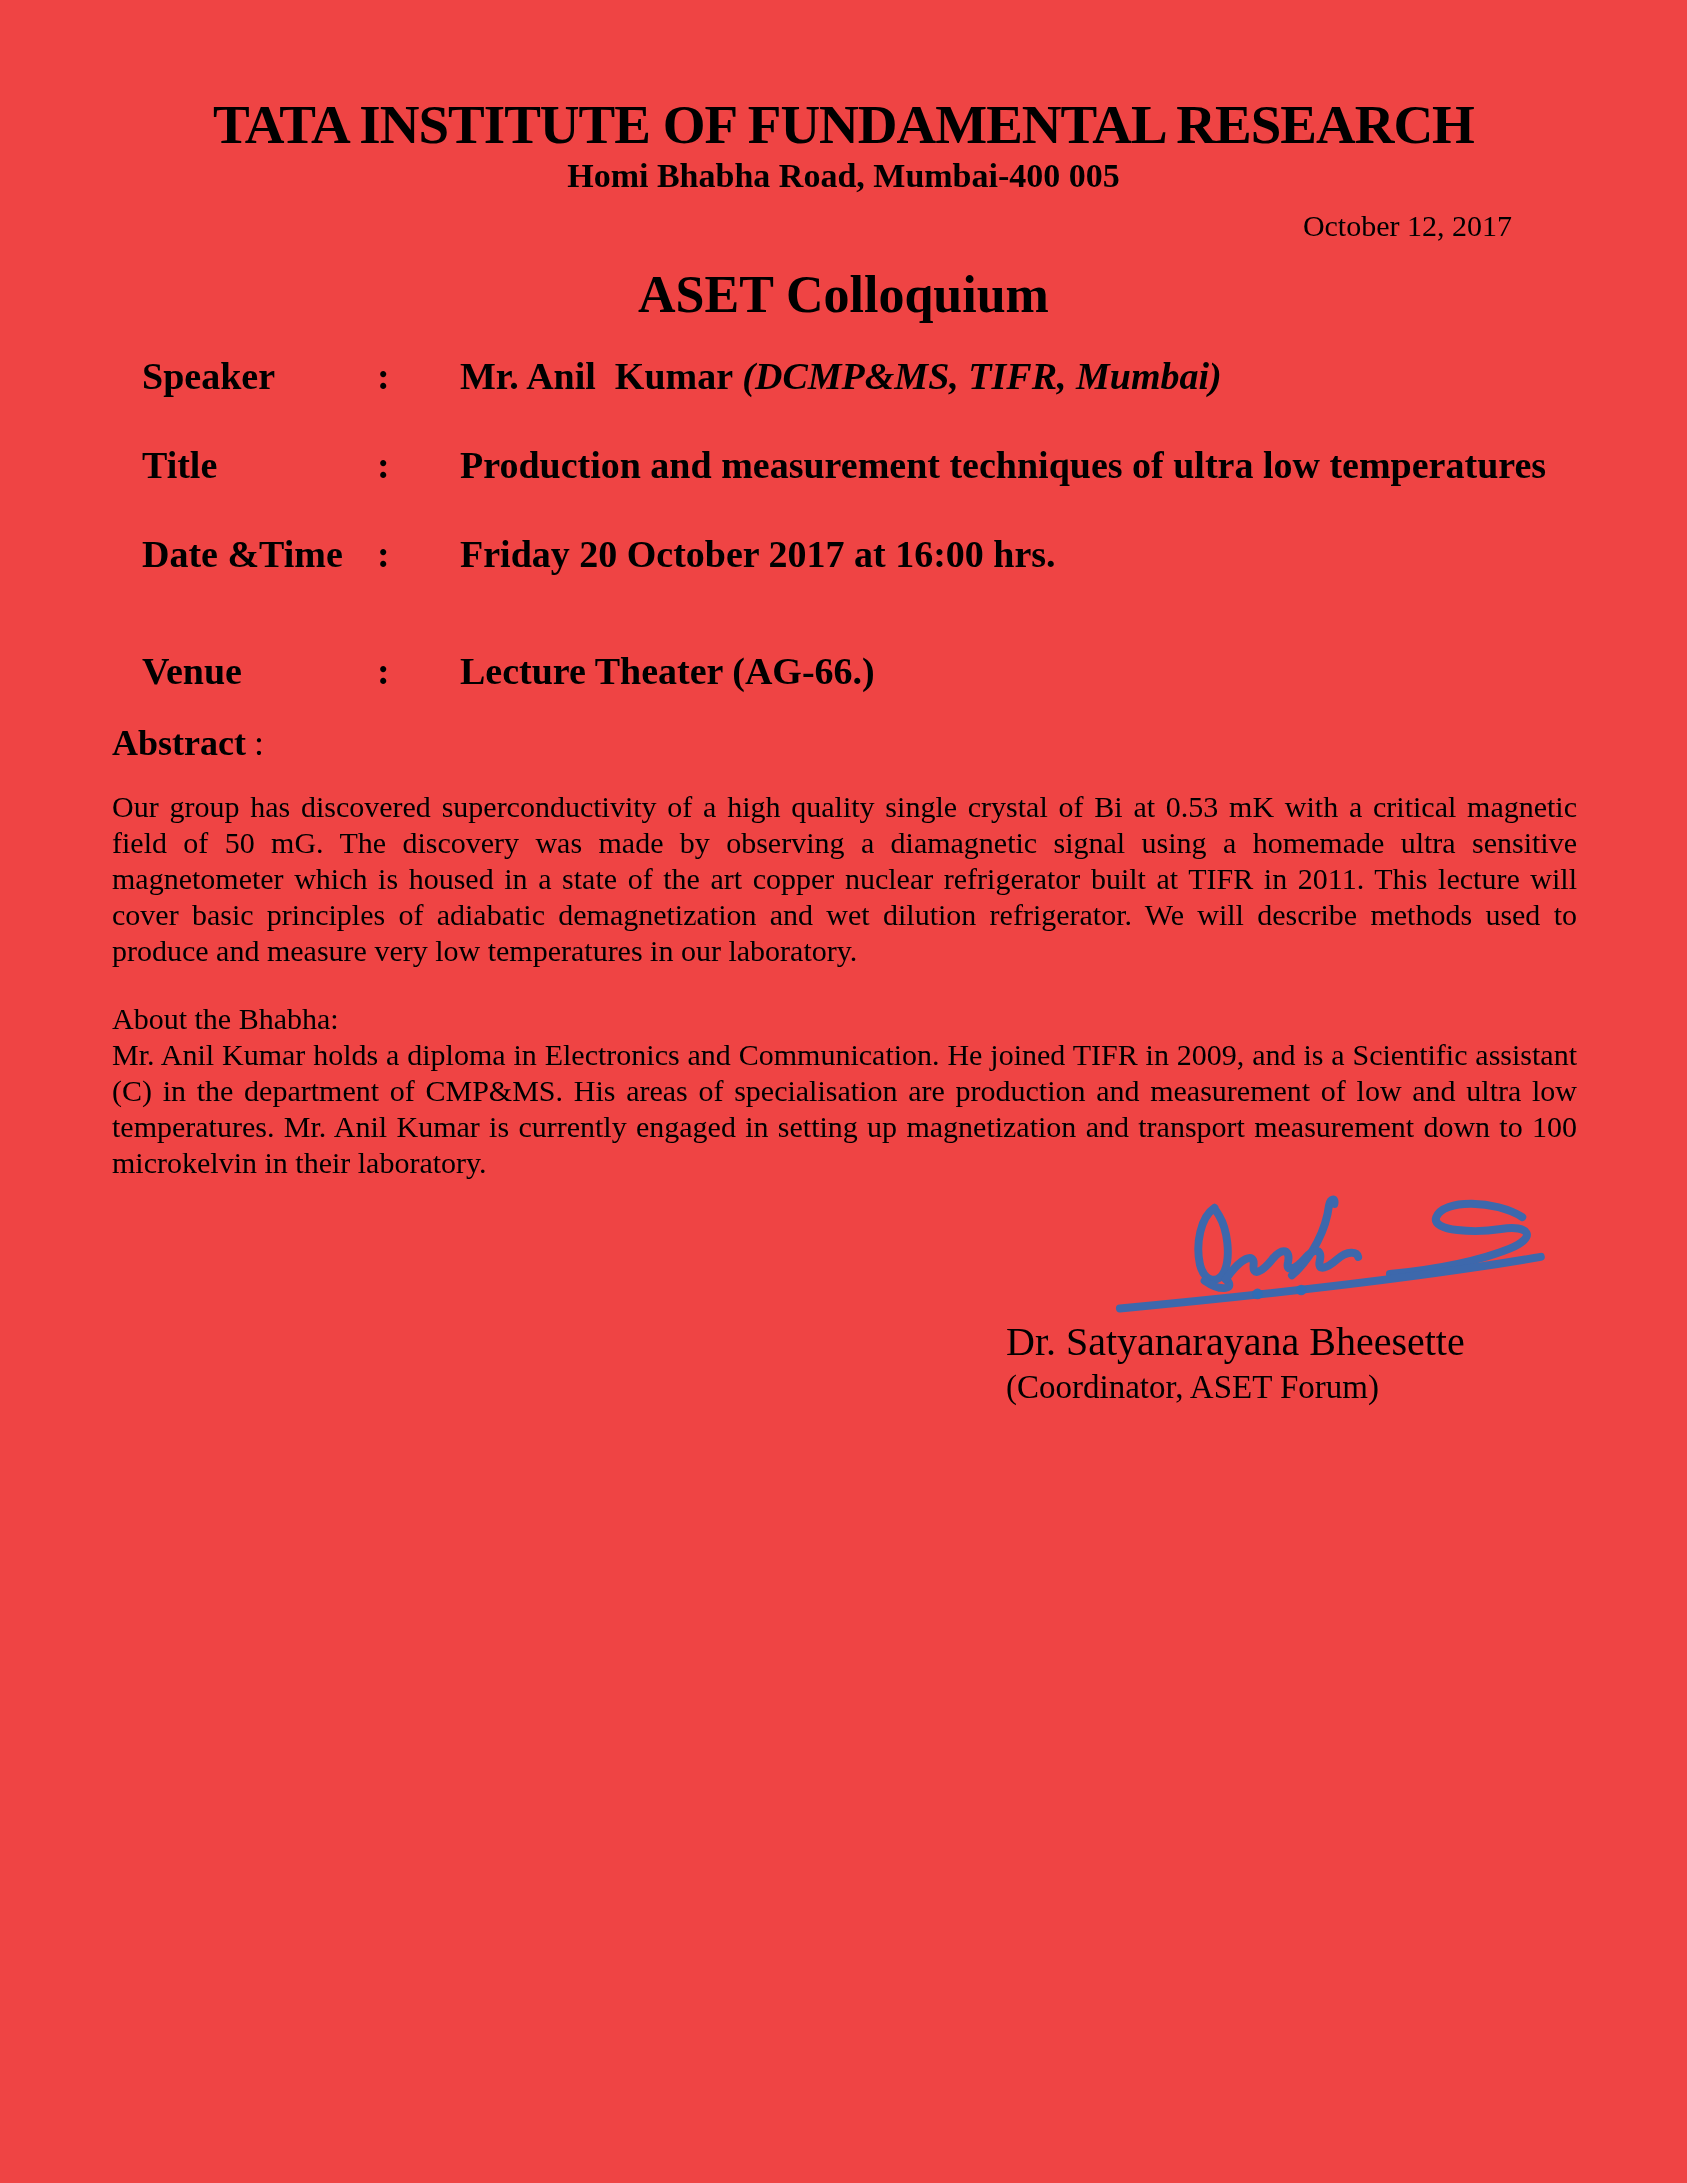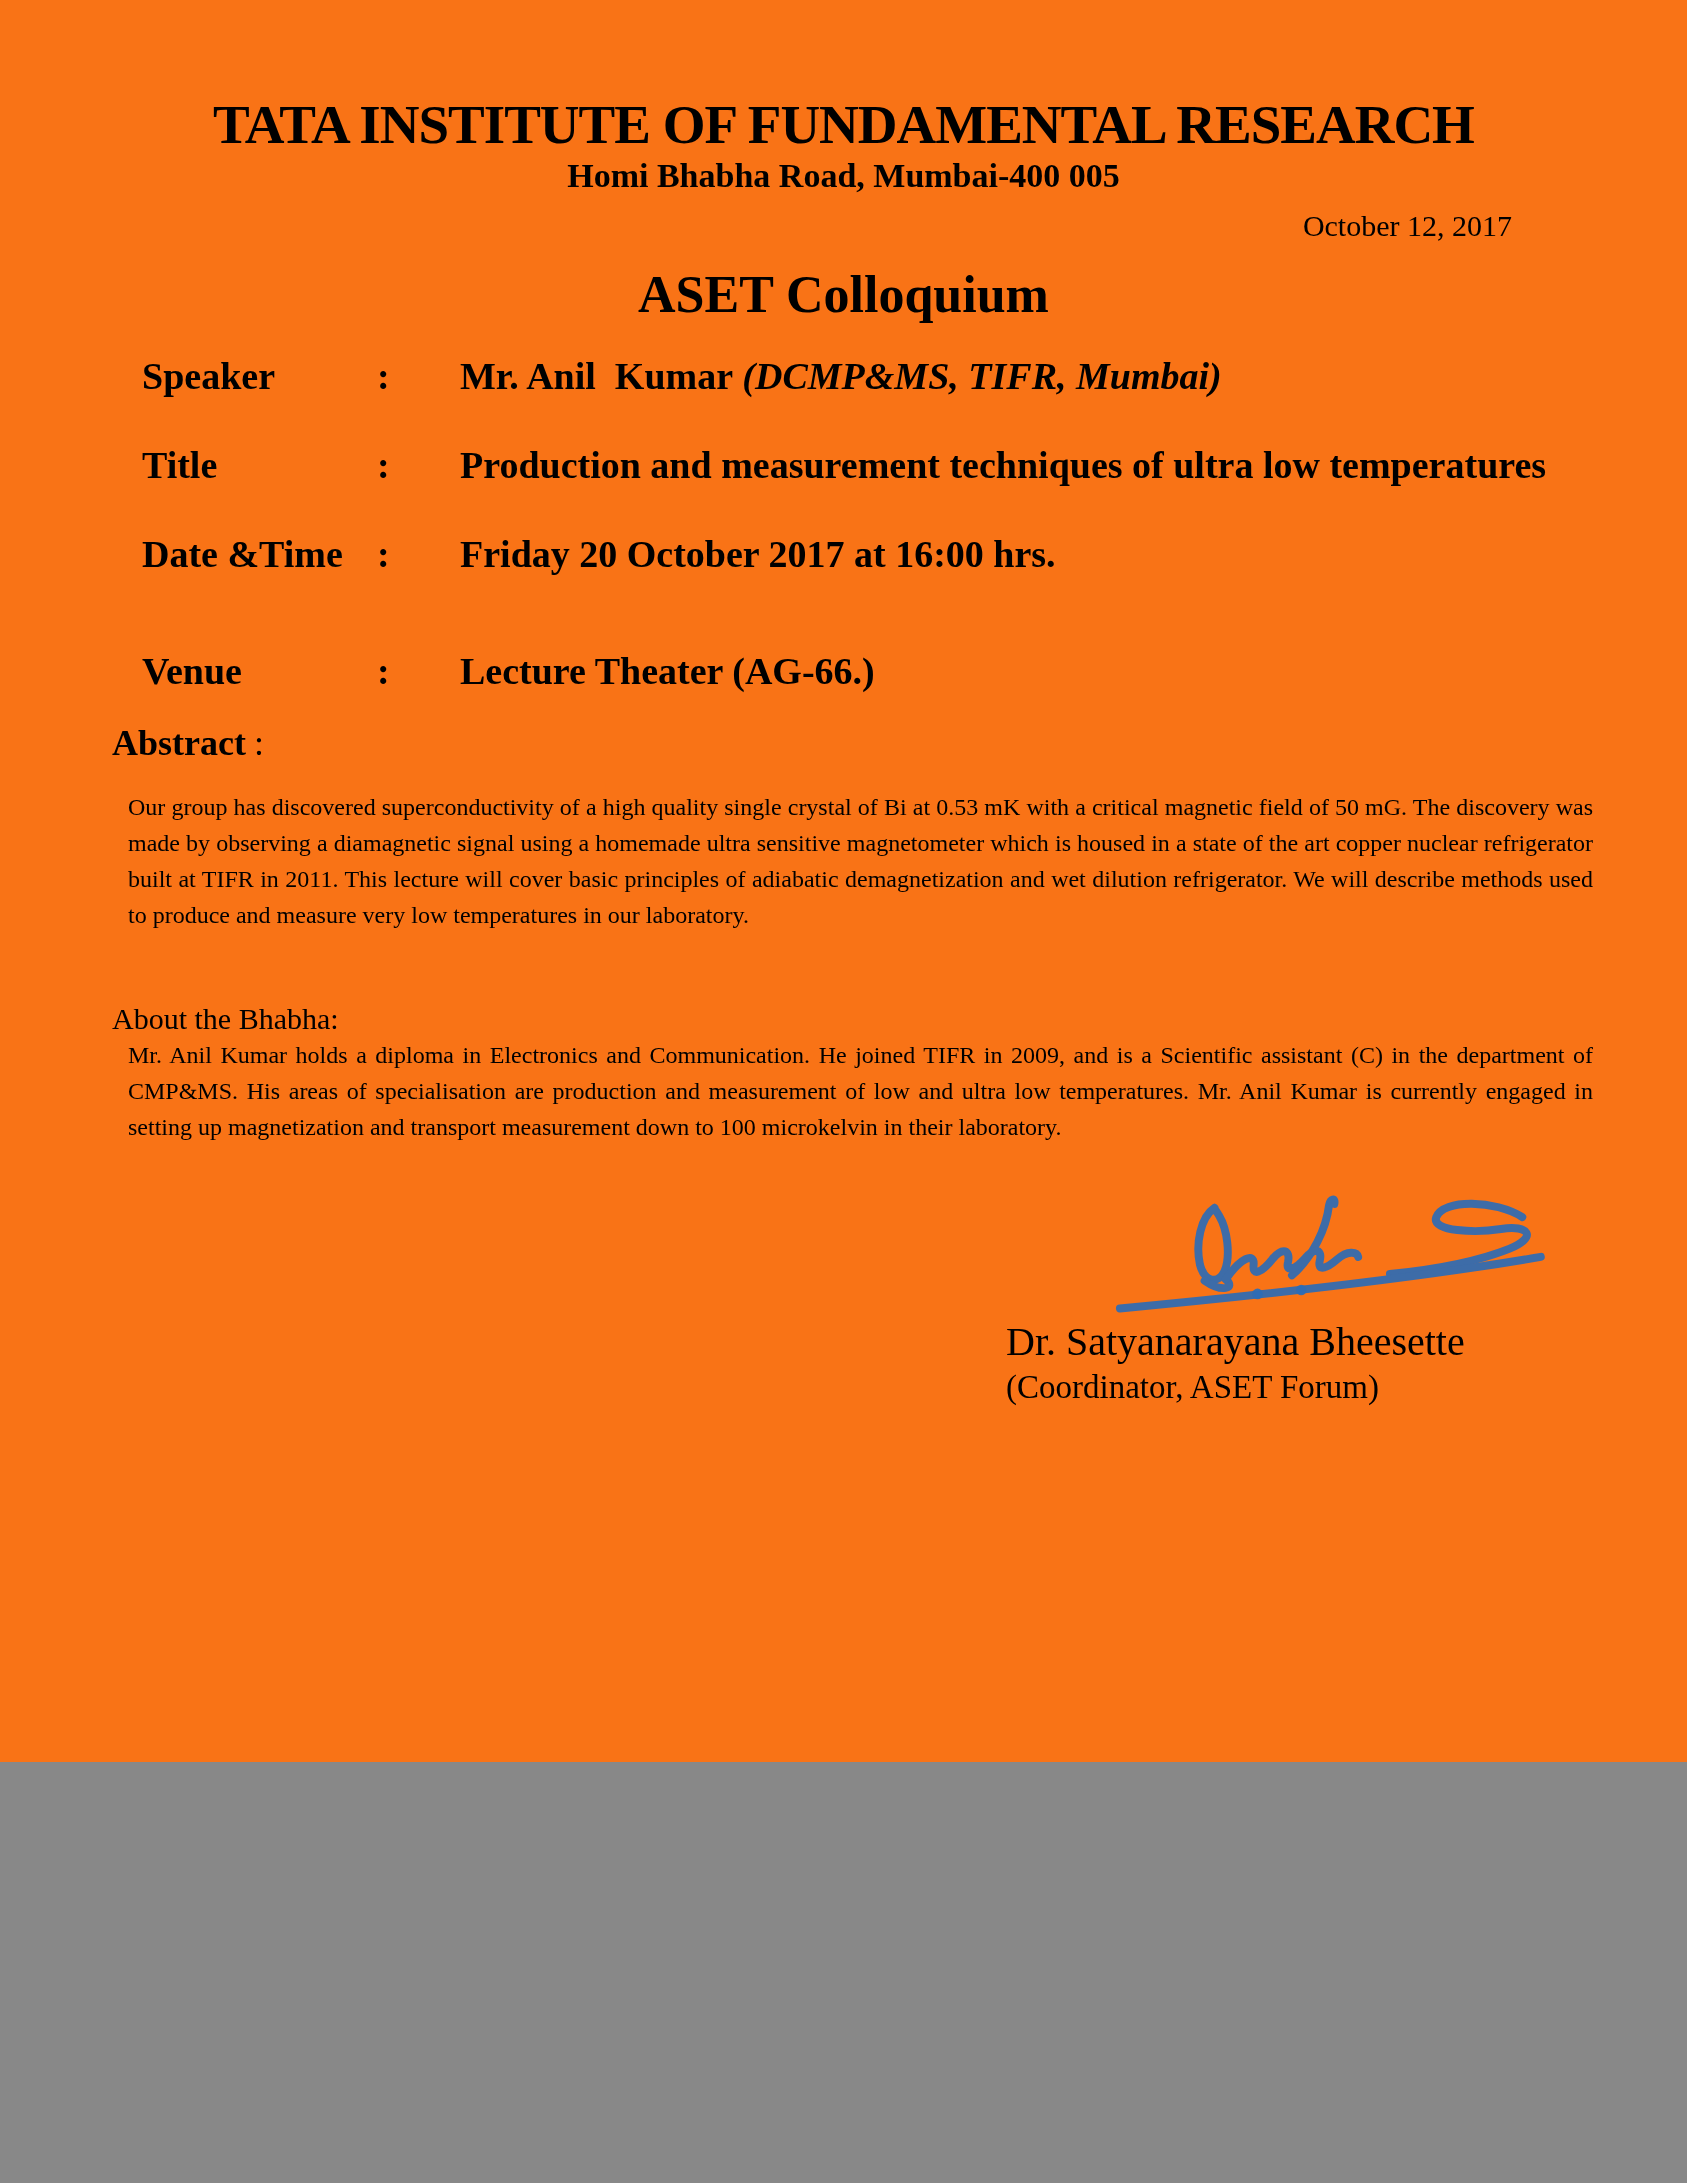--- a/index.html
+++ b/index.html
@@ -1,20 +1,20 @@
 <!DOCTYPE html>
 <html style="font-size:10.6px"><head>
 <meta charset="utf-8">
 <style>
   html,body{margin:0;padding:0;background:#888;}
   .page{
     position:relative;
     width:1687px;
-    height:1762px;
-    background:#f97316;
+    height:2183px;
+    background:#ef4444;
     font-family:"Liberation Serif", serif;
     color:#000;
     overflow:hidden;
   }
   .abs{position:absolute;}
   .center-line{left:0;width:1687px;text-align:center;white-space:nowrap;}
 
   .institute{top:97px;font-size:55px;line-height:1;font-weight:bold;letter-spacing:-1px;}
   .address{top:159px;font-size:34px;line-height:1;font-weight:bold;}
   .dateline{top:211px;right:175px;font-size:30px;line-height:1;text-align:right;white-space:nowrap;}
@@ -28,22 +28,22 @@
   .detail-label{display:inline-block;width:235px;}
   .detail-colon{display:inline-block;width:83px;}
   .detail-value{white-space:pre-wrap;}
   .affiliation{font-style:italic;margin-left:9.3px;}
 
   .abstract-heading{left:112px;top:725px;font-size:36px;line-height:1;font-weight:bold;white-space:nowrap;}
   .u{text-decoration-thickness:3.3px;text-underline-offset:5.3px;}
   .heading-colon{font-weight:normal;margin-left:8px;}
 
   .body-par{
-    left:128px;width:1465px;
-    font-size:24px;line-height:36px;
+    left:112px;width:1465px;
+    font-size:30px;line-height:36px;
     text-align:justify;text-align-last:left;
   }
   .abstract-par{top:789px;}
   .about-heading{left:112px;top:1001px;font-size:30px;line-height:36px;}
   .about-par{top:1037px;}
 
   .signature-box{left:1059px;top:1188px;width:503px;height:139px;}
   .sig-name-block{left:1006px;top:1320px;width:662px;text-align:left;}
   .sig-name{font-size:40px;line-height:44px;white-space:nowrap;}
   .sig-role{font-size:33px;line-height:44px;white-space:nowrap;margin-top:1.3px;}

